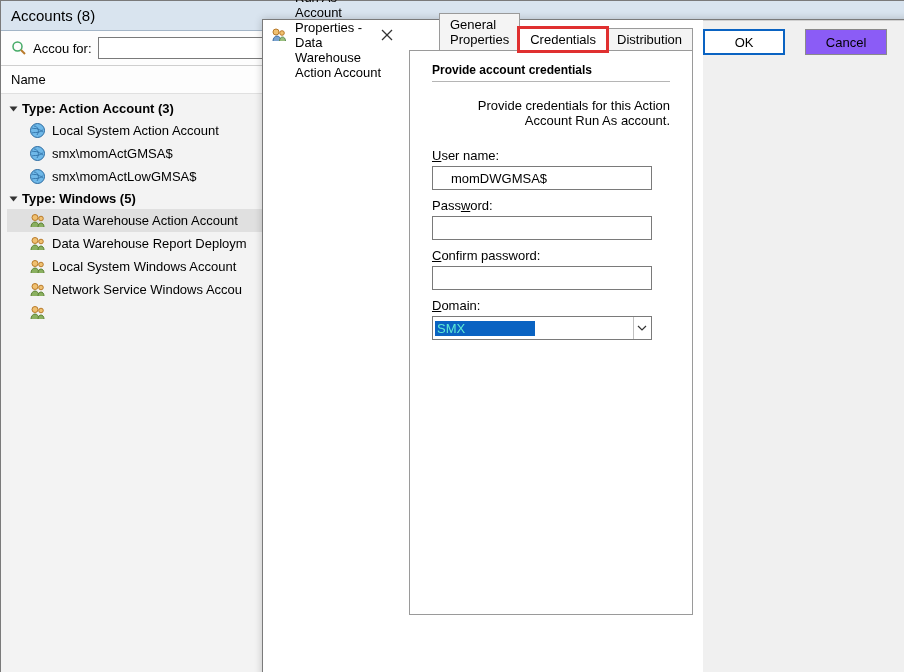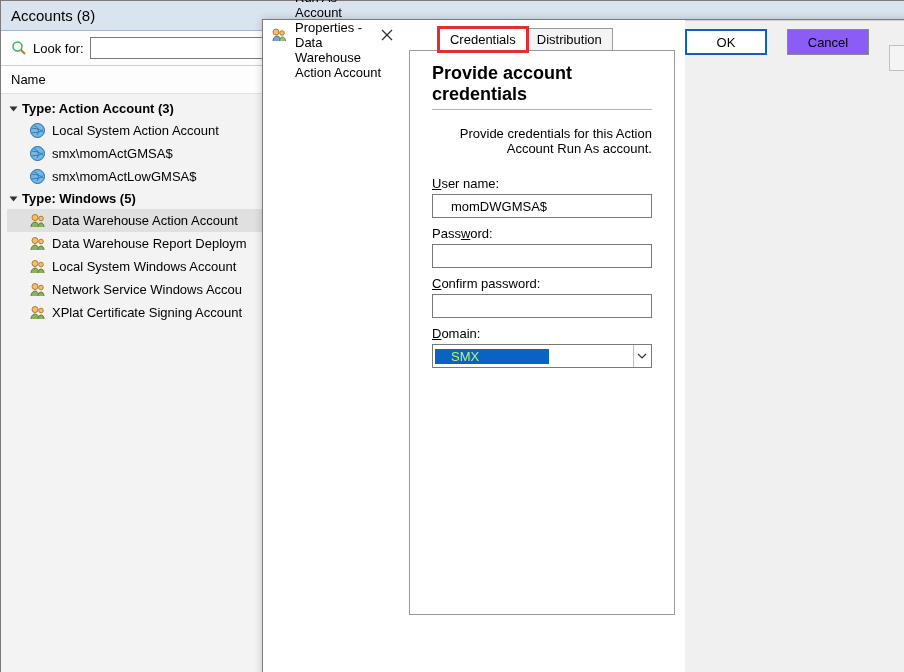--- a/index.html
+++ b/index.html
@@ -75,32 +75,32 @@
   .tab.active { background:#fff; z-index:2; }
   .tab.highlight { outline:3px solid #e03030; outline-offset:-1px; }
   .tab + .tab { margin-left:-1px; }
   .tab-pane {
     border:1px solid #9a9a9a;
     background:#fff;
     height:565px;
     padding:10px 22px 0 22px;
     position:relative;
   }
-  .section-title { font-weight:bold; font-size:18px; margin:2px 0 4px 0;}
+  .section-title { font-weight:bold; font-size:12px; margin:2px 0 4px 0;}
   .section-sep { border:none; border-top:1px solid #b5b5b5; margin:2px 0 16px 0;}
   .desc { margin-bottom:20px;text-align:right; }
   .flabel { margin:8px 0 3px 0; }
   .flabel .ul { text-decoration:underline; }
   .finput {
     width:220px; height:24px; border:1px solid #7a7a7a;
     padding:0 18px; font-size:13px; background:#fff;
   }
   .combo { position:relative; width:220px; height:24px; border:1px solid #7a7a7a; background:#fff; display:flex; align-items:center;}
   .combo .cval { flex:1; padding:0 4px;}
-  .combo .cval.sel { background:#0a63c2; color:#bef264; margin:2px; padding:0 16px; display:inline-block;}
+  .combo .cval.sel { background:#0a63c2; color:#5eead4; margin:2px; padding:0 2px; display:inline-block;}
   .combo .cbtn { width:18px; height:22px; display:flex;align-items:center;justify-content:center; border-left:1px solid #c0c0c0;}
   .combo .cbtn svg{display:block;}
 
   .button-row {
     display:flex; justify-content:flex-end; gap:20px;
     padding:8px 14px 8px 0;
     border-top:1px solid #d0d0d0;
     background:#f0f0f0;
   }
   .btn {
@@ -118,21 +118,21 @@
 <div class="main-panel">
   <div class="panel-header">Accounts (8)</div>
 
   <div class="lookfor-row">
     <span class="icon">
       <svg width="16" height="16" viewBox="0 0 16 16">
             <circle cx="6.5" cy="6.5" r="4.5" fill="none" stroke="#4a6" stroke-width="1.5"></circle>
             <line x1="10" y1="10" x2="14" y2="14" stroke="#b87a2a" stroke-width="2"></line>
           </svg>
     </span>
-    <span>Look for:</span>
+    <span>Accou for:</span>
     <input class="lookfor-input" value="" style="">
   </div>
 
   <div class="col-header">Name</div>
 
   <div class="tree" id="tree">
         <div class="group-row">
           <span class="triangle"></span>
           <span>Type: Action Account (3)</span>
         </div>
@@ -200,21 +200,20 @@
             </svg></span>
           <span>Network Service Windows Accou</span>
         </div>
         <div class="item-row">
           <span class="icon"><svg width="17" height="17" viewBox="0 0 17 17">
               <circle cx="6" cy="5.5" r="3" fill="#f0c070" stroke="#b87a2a"></circle>
               <path d="M2 15c0-3 2-5 4-5s4 2 4 5" fill="#8ab060" stroke="#5a8030"></path>
               <circle cx="12" cy="6.5" r="2.3" fill="#f0c070" stroke="#b87a2a"></circle>
               <path d="M9 15c0-2.5 1.5-4 3-4s3 1.5 3 4" fill="#8ab060" stroke="#5a8030"></path>
             </svg></span>
-          <span>XPlat Certificate Signing Account</span>
         </div>
       </div>
 </div>
 
 <div class="dialog">
   <div class="titlebar">
     <span class="ticon">
       <svg width="16" height="16" viewBox="0 0 16 16">
             <circle cx="5" cy="5" r="3" fill="#f0c070" stroke="#b87a2a"></circle>
             <path d="M2 14c0-3 2-5 4-5s4 2 4 5" fill="#7aa3d0" stroke="#3a6aa0"></path>
@@ -227,20 +226,21 @@
     <span class="close-x">
       <svg width="12" height="12" viewBox="0 0 12 12">
             <line x1="1" y1="1" x2="11" y2="11" stroke="#333" stroke-width="1.3"></line>
             <line x1="11" y1="1" x2="1" y2="11" stroke="#333" stroke-width="1.3"></line>
           </svg>
     </span>
   </div>
 
   <div class="dialog-body">
     <div class="tabstrip">
+      <div class="tab">General Properties</div>
       <div class="tab active highlight">Credentials</div>
       <div class="tab">Distribution</div>
     </div>
 
     <div class="tab-pane">
       <div class="section-title">Provide account credentials</div>
       <hr class="section-sep">
       <div class="desc">Provide credentials for this Action Account Run As account.</div>
 
       <div class="flabel"><span class="ul">U</span><span>ser name:</span></div>

